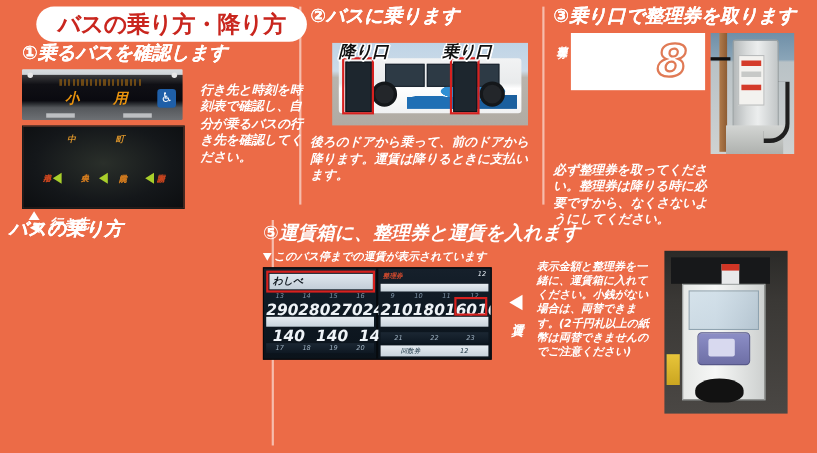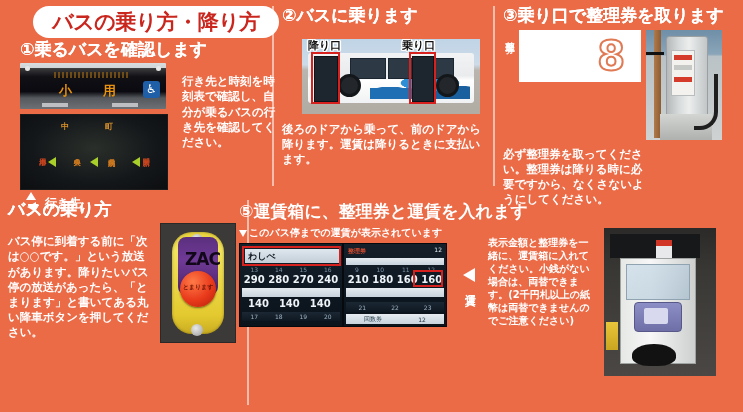--- a/index.html
+++ b/index.html
@@ -22,21 +22,21 @@
     white-space:nowrap;line-height:1;
   }
 
   
   .vdiv{position:absolute;width:2px;background:rgba(255,255,255,.55);}
   .vdiv.d1{left:272px;top:6px;height:180px;}
   .vdiv.d2{left:493px;top:6px;height:180px;}
   .vdiv.d3{left:247px;top:200px;height:205px;}
 
   
-  .panel{position:absolute;box-sizing:border-box;}
+  .panel{position:absolute;box-sizing:border-box;font-style:italic;}
   .phead{
     color:#FFFFFF;font-weight:bold;font-size:17px;line-height:1.1;
     white-space:nowrap;margin:0 0 4px 0;text-shadow:0 0 0 #fff;
   }
   .ptext{
     color:#FFFFFF;font-weight:bold;font-size:11.5px;line-height:1.32;
   }
 
   
   #p1{left:20px;top:40px;width:262px;height:146px;}
@@ -123,21 +123,21 @@
     position:absolute;left:62px;bottom:4px;width:100px;height:20px;
     background:
       radial-gradient(ellipse at 20% 90%,#1f6fb5 0 38%,transparent 39%),
       radial-gradient(ellipse at 60% 20%,#2f8fd4 0 34%,transparent 35%),
       radial-gradient(ellipse at 88% 85%,#1a5f9e 0 40%,transparent 41%);
   }
   .bus-tire{position:absolute;bottom:6px;width:17px;height:17px;border-radius:50%;background:#23262a;border:3px solid #14171a;}
   .door-dark{position:absolute;background:#1d262e;border:1px solid #0d1319;}
   .redbox{position:absolute;border:2.5px solid #D7211F;box-sizing:border-box;}
   .doorlbl{
-    position:absolute;color:#111;font-weight:bold;font-size:11px;white-space:nowrap;
+    position:absolute;color:#111;font-weight:bold;font-size:15px;white-space:nowrap;
     text-shadow:
       -1.4px 0 #fff,1.4px 0 #fff,0 -1.4px #fff,0 1.4px #fff,
       -1px -1px #fff,1px -1px #fff,-1px 1px #fff,1px 1px #fff;
   }
   #p2 .ptext{margin-top:8px;}
 
   
   #p3{left:503px;top:6px;width:234px;height:180px;}
   #p3 .ticketrow{display:flex;align-items:flex-start;margin-top:5px;}
   .tk-label{
@@ -237,21 +237,21 @@
   .fare-half.b{width:50%;}
   .fare-name{
     position:absolute;left:5px;top:5px;width:92%;height:14px;
     background:linear-gradient(to bottom,#dfe7ee,#c3ced8);
     color:#101820;font-size:9px;font-weight:bold;line-height:14px;padding-left:3px;box-sizing:border-box;
   }
   .fare-strip{
     position:absolute;left:2px;right:2px;display:flex;justify-content:space-around;
     align-items:center;
   }
-  .fare-strip.nums{color:#eef3f7;font-size:10px;font-weight:bold;align-items:center;}
+  .fare-strip.nums{color:#eef3f7;font-size:14px;font-weight:bold;align-items:center;}
   .fare-strip.idx{color:#7e93a6;font-size:6px;}
   .fare-strip.band{background:linear-gradient(to bottom,#e6ecf1,#c8d3dc);height:9px;}
   .fare-strip.dark{background:linear-gradient(to bottom,#1b2733,#0e1822);height:9px;color:#9fb2c2;font-size:6px;}
   .fare-hdr{position:absolute;left:4px;top:3px;color:#d04a2e;font-size:6px;font-weight:bold;}
   .fare-hdr2{position:absolute;right:4px;top:2px;color:#e7eef4;font-size:6px;}
   .mark-box{position:absolute;border:2.5px solid #D7211F;box-sizing:border-box;}
   .lft-arrow{width:0;height:0;border-top:7px solid transparent;border-bottom:7px solid transparent;border-right:12px solid #fff;}
   .unchin{
     color:#fff;font-weight:bold;font-size:11px;margin-top:3px;
     writing-mode:vertical-rl;text-orientation:upright;letter-spacing:1px;
@@ -386,34 +386,20 @@
         <span class="mach-cord"></span>
         <span class="callout-arrow"></span>
       </div>
     </div>
 
     <p class="ptext">必ず整理券を取ってください。整理券は降りる時に必要ですから、なくさないようにしてください。</p>
   </section>
 
   <section class="panel" id="p4">
     <h2 class="phead">バスの乗り方</h2>
-    <div class="body">
-      <p class="ptext">バス停に到着する前に「次は○○です。」という放送があります。降りたいバス停の放送があったら、「とまります」と書いてある丸い降車ボタンを押してください。</p>
-      <div class="stopbtn-photo">
-        <span class="sb-yellow"></span>
-        <span class="sb-screw t"></span>
-        <span class="sb-purple">
-          <span class="mark">ZAC</span>
-        </span>
-        <span class="sb-red">
-          <span class="lbl">とまります</span>
-        </span>
-        <span class="sb-screw b"></span>
-      </div>
-    </div>
   </section>
 
   <section class="panel" id="p5">
     <h2 class="head5">⑤運賃箱に、整理券と運賃を入れます</h2>
 
     <div class="cols">
 
       <div class="leftcol">
         <div class="cap">
           <span class="dn-arrow"></span>

